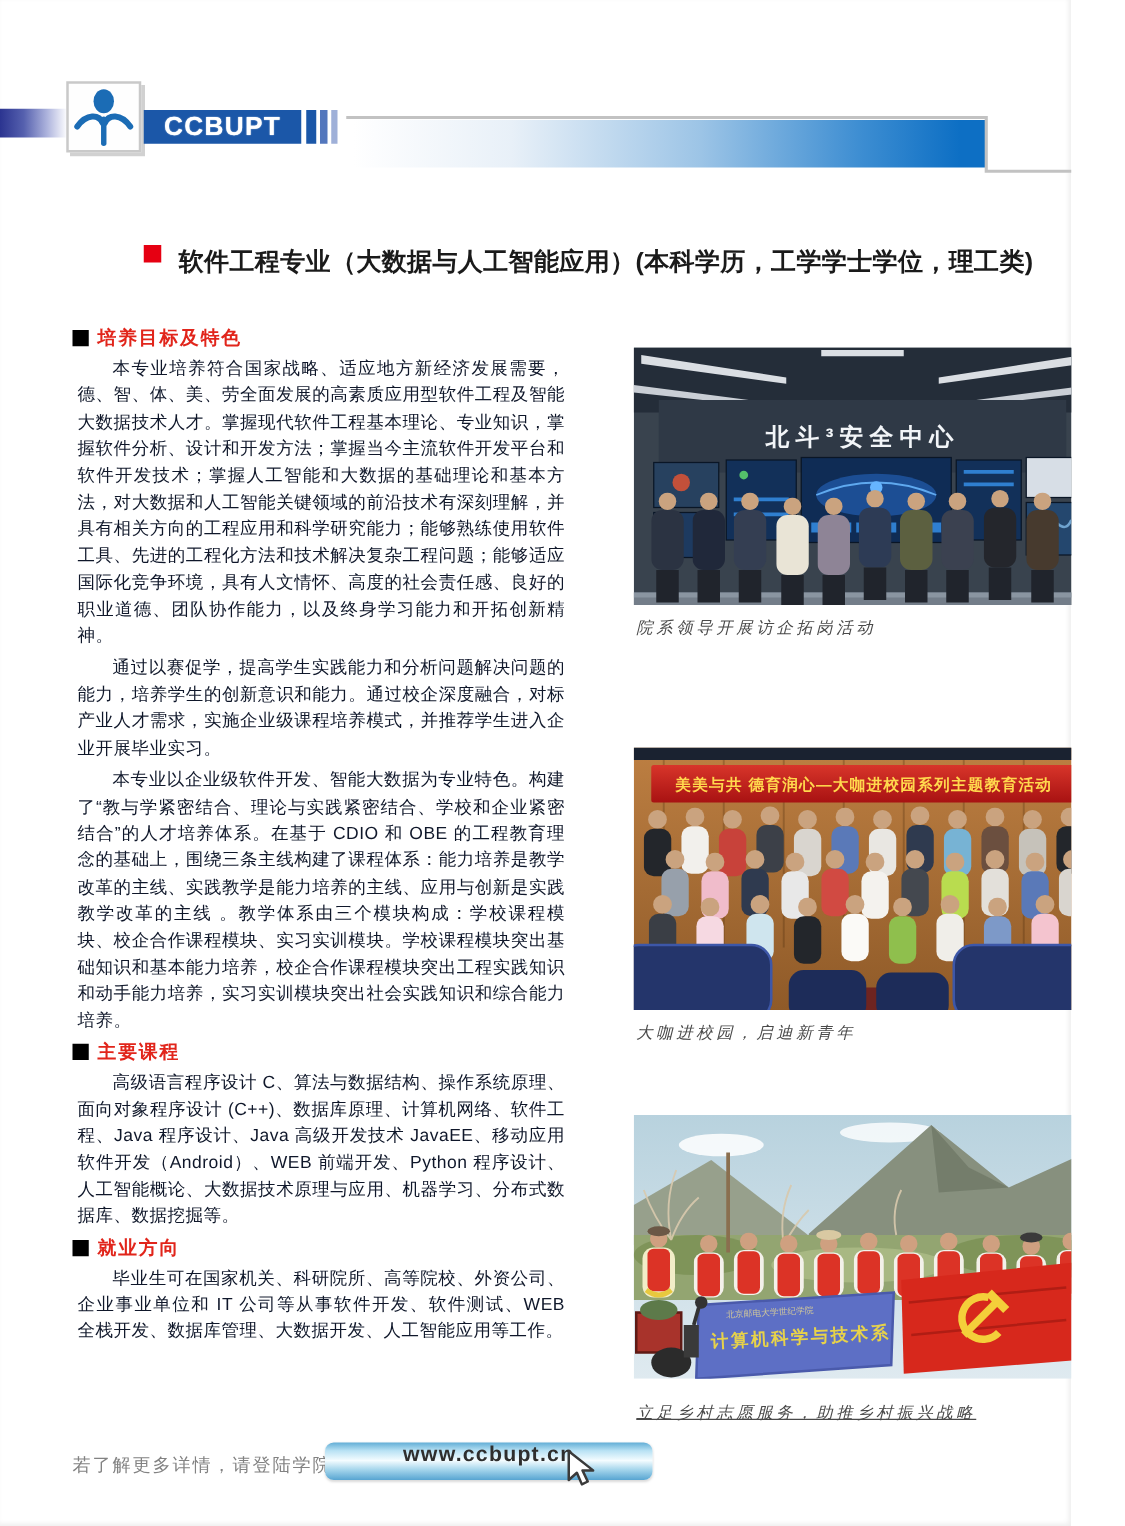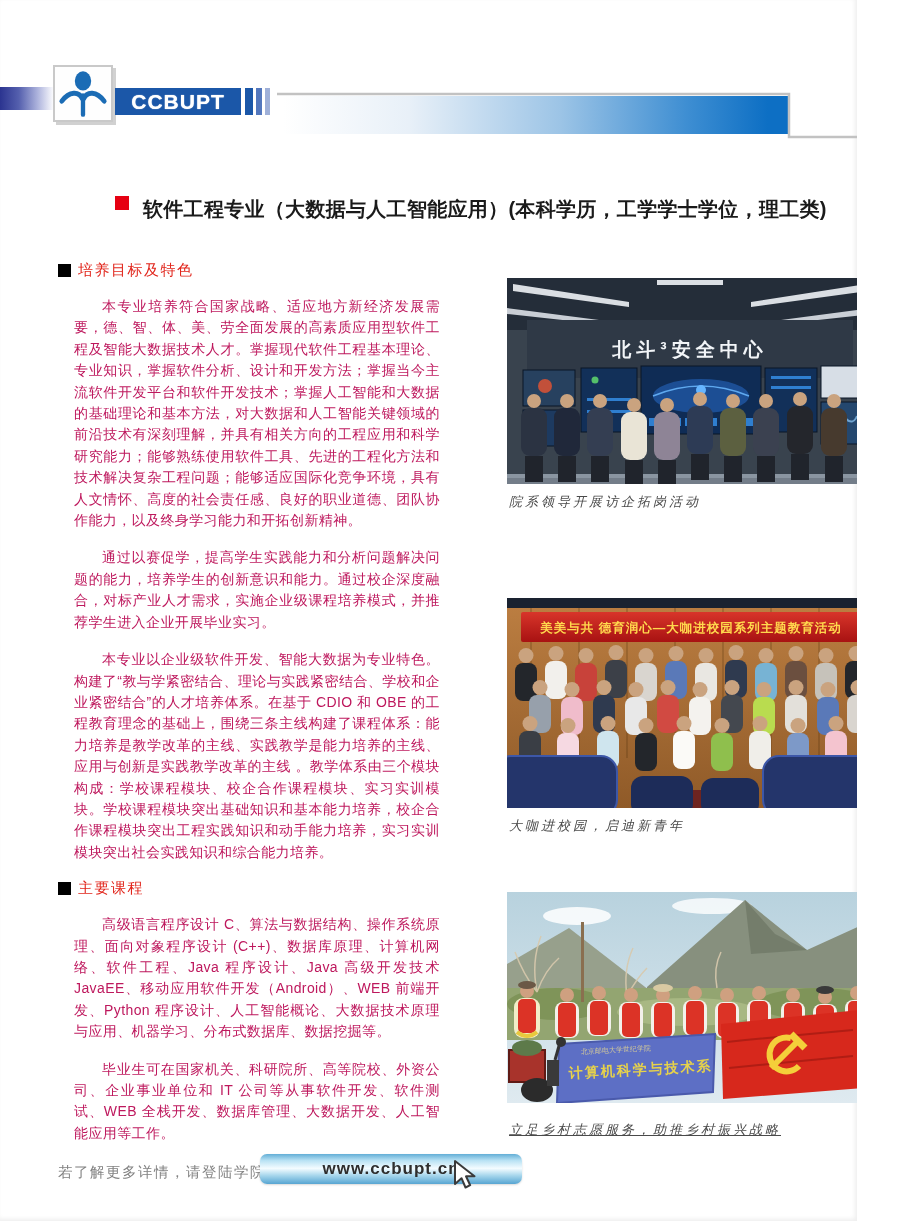--- a/index.html
+++ b/index.html
@@ -23,37 +23,37 @@
       background:linear-gradient(to right,#ffffff 0%,#e8f0f8 25%,#9cc4e6 55%,#3e8ed2 80%,#0d6fc4 96%);}
   .hdr-line{position:absolute;left:0;top:0;pointer-events:none;}
   
   .title-row{position:absolute;left:115px;top:196px;display:flex;align-items:flex-start;gap:14px;}
   .red-bullet{width:14px;height:14px;background:#e60012;flex:none;}
   .page-title{margin:0;font-size:20px;font-weight:bold;color:#1a1a1a;letter-spacing:0.3px;white-space:nowrap;}
   
   .col-left{position:absolute;left:58px;top:256px;width:398px;}
   .sec-head{display:flex;align-items:center;gap:7px;margin:5px 0 4px 0;}
   .sec-head .sq{width:13px;height:13px;background:#000;flex:none;}
-  .sec-title{color:#e1251b;font-size:15px;font-weight:normal;letter-spacing:1.5px;}
-  .col-left p{margin:16px;font-size:14px;line-height:21.4px;color:#be185d;text-align:justify;
+  .sec-title{color:#e1251b;font-size:15px;font-weight:bold;letter-spacing:1.5px;}
+  .col-left p{margin:4px;font-size:14px;line-height:21.4px;color:#0f172a;text-align:justify;
       text-indent:2em;letter-spacing:0.4px;}
   
   .col-right{position:absolute;left:487px;top:278px;width:366px;margin-left:20px;}
   figure{margin:0;}
   figure.f2{margin-top:87px;}
   figure.f3{margin-top:57px;}
   figcaption{margin:9px 0 0 2px;font-family:"DejaVu Serif","Liberation Serif",serif;font-style:italic;
       font-size:13px;color:#4a4a4a;letter-spacing:3px;}
   figure.f3 figcaption{margin-top:18px;text-decoration:underline;}
   .photo{display:block;width:366px;}
   
   .footer-note{position:absolute;left:58px;top:1163px;font-size:14.5px;color:#828282;letter-spacing:1.5px;}
   .url-button{position:absolute;left:260px;top:1154px;width:262px;height:30px;border-radius:7px;
       background:linear-gradient(180deg,#63aed6 0%,#b9e2f4 22%,#f4fcff 48%,#a6d6ec 72%,#57a5d2 100%);
-      box-shadow:0 1px 2px rgba(0,0,0,.15);display:flex;align-items:center;justify-content:center;cursor:pointer;}
+      box-shadow:0 1px 2px rgba(0,0,0,.15);display:flex;justify-content:center;cursor:pointer;}
   .url-button span{font-weight:bold;font-size:17px;color:#2e2e2e;letter-spacing:1px;}
   .cursor-icon{position:absolute;left:452px;top:1159px;}
 </style>
 </head>
 <body>
 
 <div class="page">
 
   <header>
     <div class="hdr-left-bar"></div>
@@ -96,20 +96,24 @@
 
     <section>
       <div class="sec-head">
         <span class="sq"></span>
         <span class="sec-title">主要课程</span>
       </div>
       <p>高级语言程序设计 C、算法与数据结构、操作系统原理、面向对象程序设计 (C++)、数据库原理、计算机网络、软件工程、Java 程序设计、Java 高级开发技术 JavaEE、移动应用软件开发（Android）、WEB 前端开发、Python 程序设计、人工智能概论、大数据技术原理与应用、机器学习、分布式数据库、数据挖掘等。</p>
     </section>
 
     <section>
+      <div class="sec-head">
+        <span class="sq"></span>
+        <span class="sec-title">就业方向</span>
+      </div>
       <p>毕业生可在国家机关、科研院所、高等院校、外资公司、企业事业单位和 IT 公司等从事软件开发、软件测试、WEB 全栈开发、数据库管理、大数据开发、人工智能应用等工作。</p>
     </section>
 
   </div>
 
   <div class="col-right">
 
     <figure class="f1">
       <svg class="photo" viewBox="0 0 366 206">
         <rect width="366" height="206" fill="#39434e"></rect>

